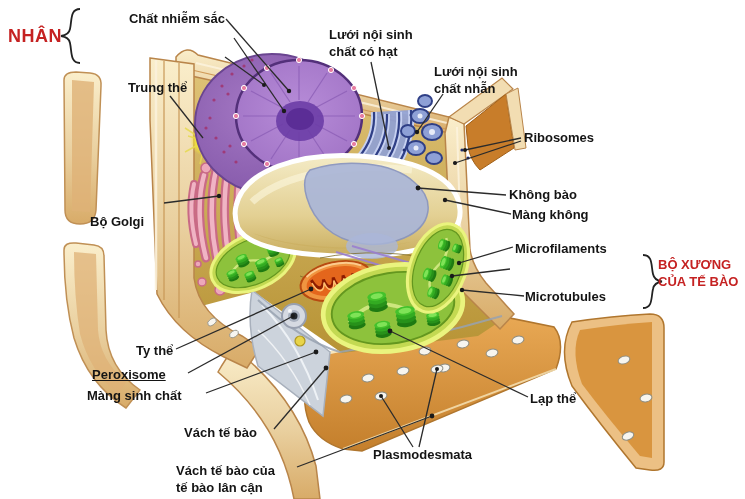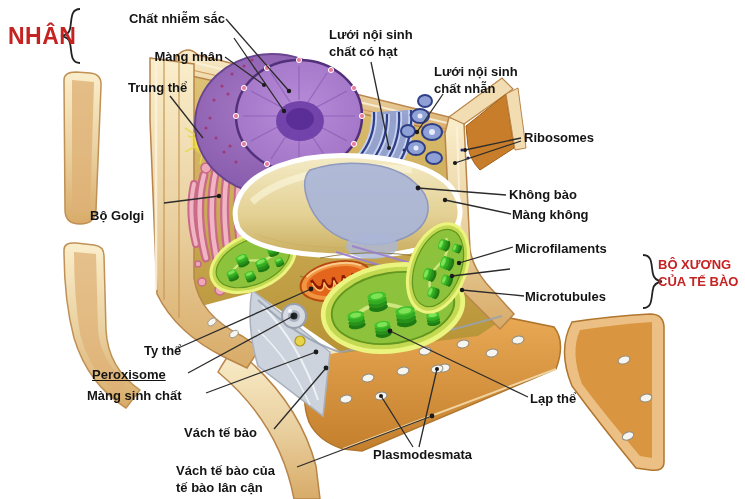--- a/index.html
+++ b/index.html
@@ -3,36 +3,36 @@
 <meta charset="utf-8">
 <style>
   :root{ --red:#c52222; --ink:#141414; }
   html,body{margin:0;padding:0;background:#fff;}
   #stage{position:relative;width:745px;height:499px;background:#fff;overflow:hidden;
          font-family:"Liberation Sans","DejaVu Sans",sans-serif;}
   #art{position:absolute;left:0;top:0;}
   .lbl{position:absolute;font-weight:bold;font-size:13px;line-height:17px;color:var(--ink);
        white-space:pre-line;z-index:3;}
   .r{text-align:right;}
-  #l-nhan{left:8px;top:28px;font-size:23px;letter-spacing:.5px;color:var(--red);}
+  #l-nhan{left:8px;top:28px;font-size:18px;letter-spacing:.5px;color:var(--red);}
   #l-chat{left:75px;top:10px;width:150px;}
   #l-nhancon{left:68px;top:29px;width:165px;}
   #l-mangnhan{left:75px;top:48px;width:148px;}
   #l-trungthe{left:128px;top:79px;}
-  #l-golgi{left:90px;top:207px;}
+  #l-golgi{left:90px;top:213px;}
   #l-luoihat{left:329px;top:26px;}
   #l-luoinhan{left:434px;top:63px;}
   #l-ribo{left:524px;top:129px;}
   #l-khongbao{left:509px;top:186px;}
   #l-mangkhong{left:512px;top:206px;}
   #l-microfil{left:515px;top:240px;}
   #l-interfil{left:512px;top:258px;line-height:16px;}
   #l-microtub{left:525px;top:288px;}
   #l-boxuong{left:658px;top:256px;color:var(--red);line-height:17px;width:110px;}
-  #l-tythe{left:144px;top:342px;}
+  #l-tythe{left:136px;top:342px;}
   #l-perox{left:92px;top:366px;text-decoration:underline;}
   #l-mangsinh{left:87px;top:387px;}
   #l-vach{left:184px;top:424px;}
   #l-vachlancan{left:176px;top:462px;line-height:17px;}
   #l-lapthe{left:530px;top:390px;}
   #l-plasmo{left:373px;top:446px;}
 </style>
 </head>
 <body>
 
@@ -358,21 +358,20 @@
     <circle cx="381" cy="396" r="2"></circle>
         <circle cx="437" cy="369" r="2"></circle>
   </g>
 
   <path d="M80,9 C70,9 72,20 70,29 C69,34 65,35.5 61,36 C65,36.5 69,38 70,43 C72,52 70,63 80,63" stroke="#222222" stroke-width="1.8" fill="none"></path>
   <path d="M643,255 C653,255 651,266 653,274 C654,279 658,281 662,281.5 C658,282 654,284 653,289 C651,297 653,308 643,308" stroke="#222222" stroke-width="1.8" fill="none"></path>
 </svg>
 
   <div class="lbl" id="l-nhan">NHÂN</div>
   <div class="lbl r" id="l-chat">Chất nhiễm sắc</div>
-  <div class="lbl r" id="l-mangnhan">Màng nhân</div>
   <div class="lbl" id="l-trungthe">Trung thể</div>
   <div class="lbl" id="l-golgi">Bộ Golgi</div>
   <div class="lbl" id="l-luoihat">Lưới nội sinh
 chất có hạt</div>
   <div class="lbl" id="l-luoinhan">Lưới nội sinh
 chất nhẵn</div>
   <div class="lbl" id="l-ribo">Ribosomes</div>
   <div class="lbl" id="l-khongbao">Không bào</div>
   <div class="lbl" id="l-microfil">Microfilaments</div>
   <div class="lbl" id="l-mangkhong">Màng không</div>

